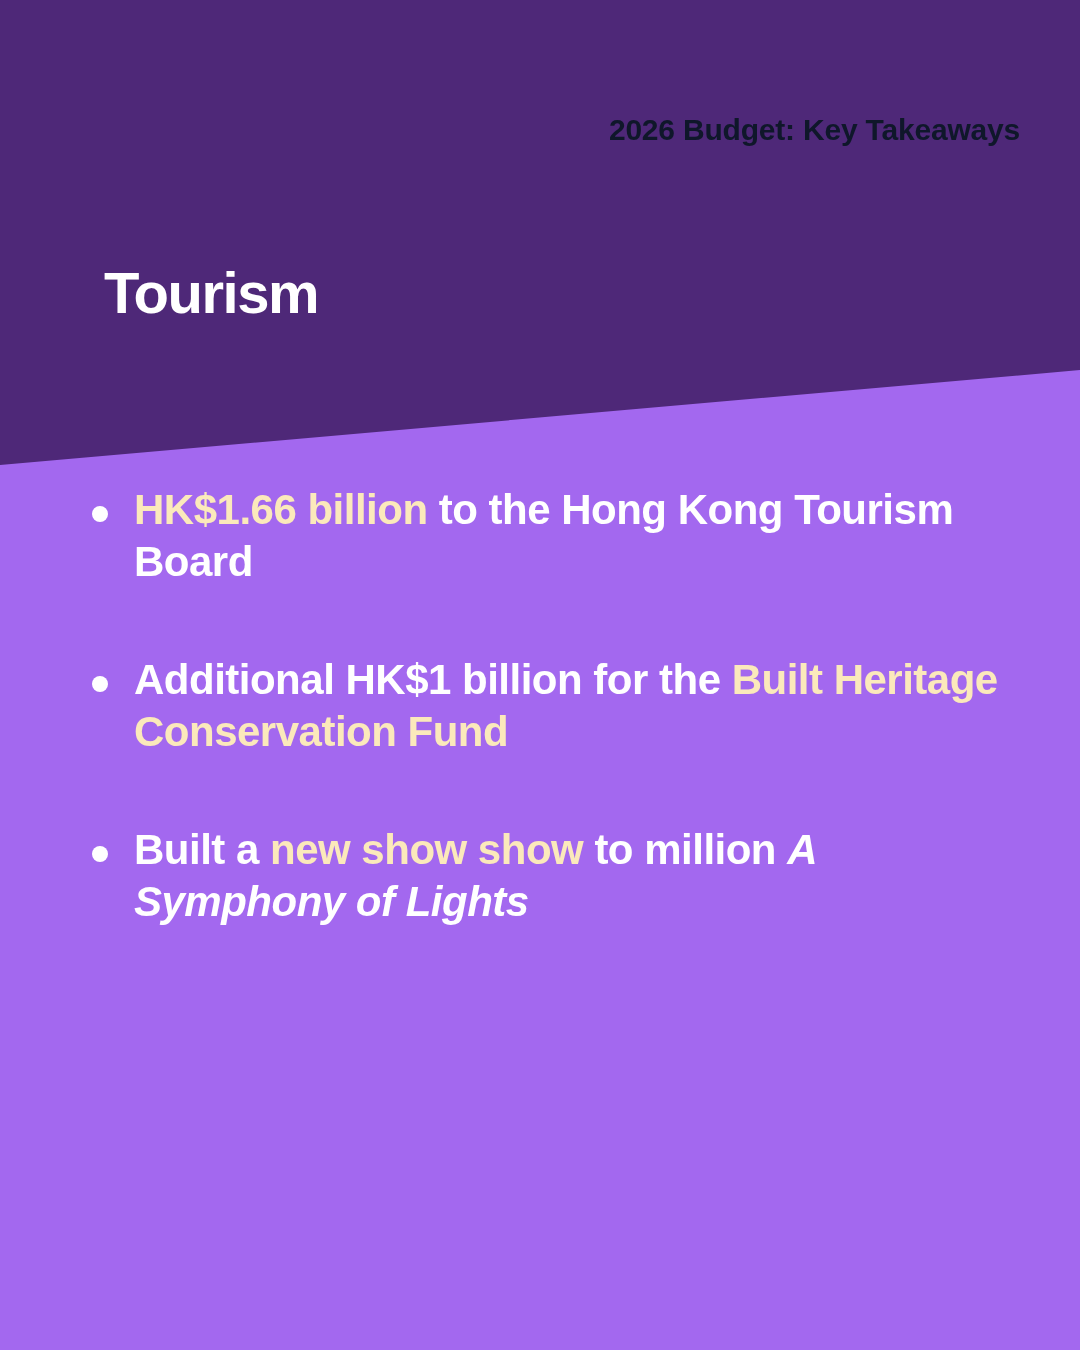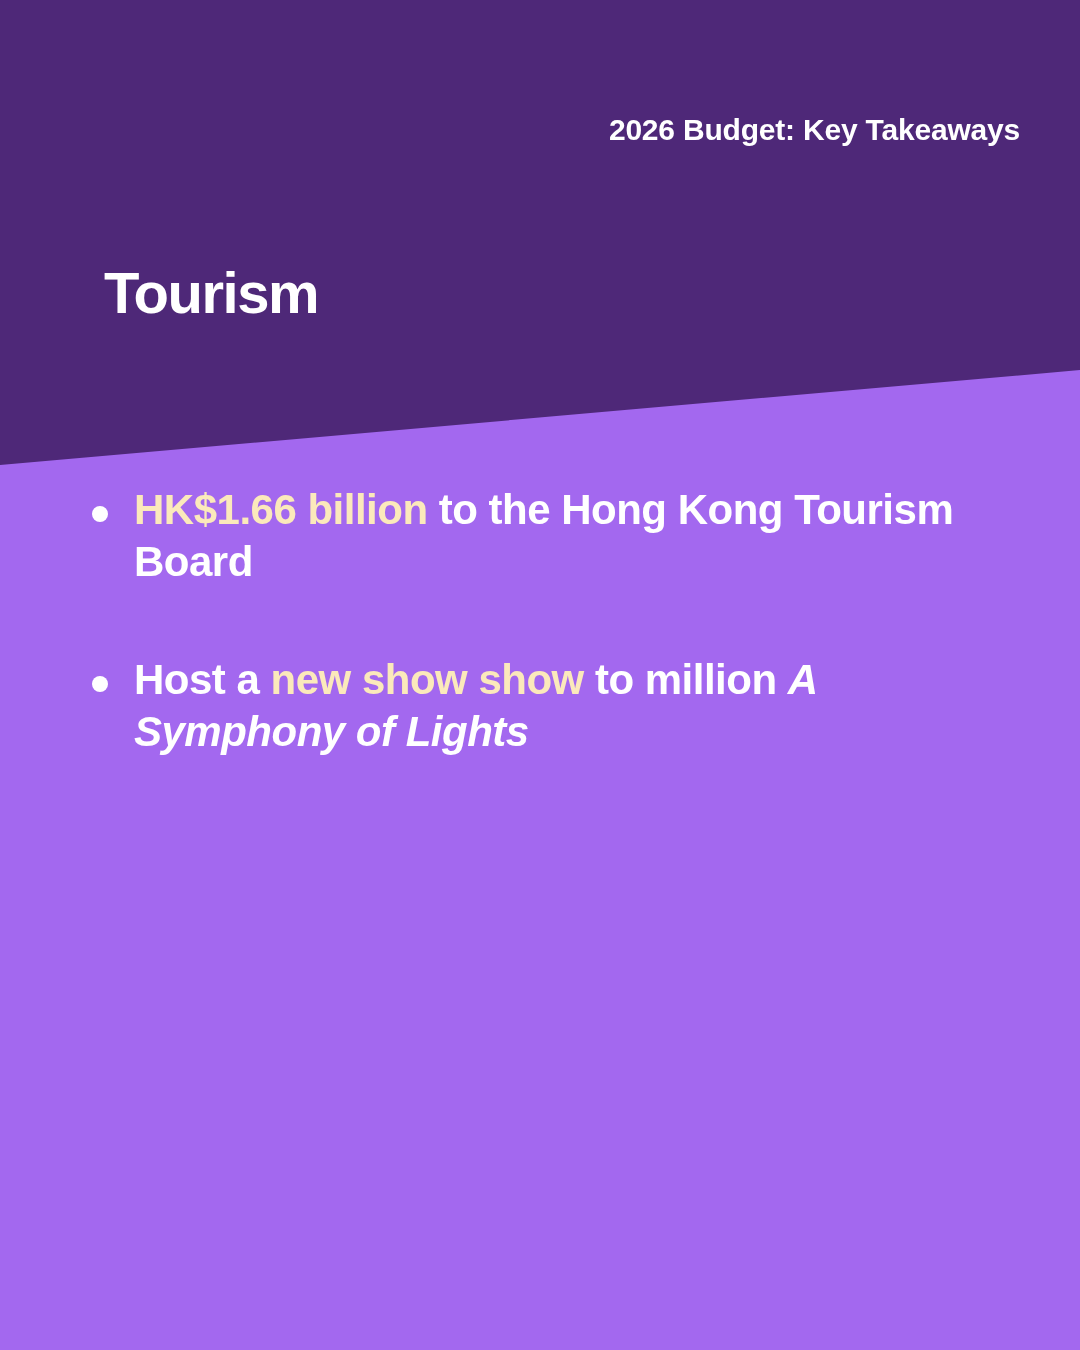--- a/index.html
+++ b/index.html
@@ -90,21 +90,21 @@
     font-size: 30px;
     letter-spacing: 1px;
     color: #7d5aa6;
   }
 
   
   .header-title {
     position: absolute;
     top: 113px;
     right: 60px;
-    color: #ffffff;
+    color: #0f172a;
     font-size: 30px;
     font-weight: bold;
     letter-spacing: -0.2px;
     z-index: 3;
   }
 
   
   .section-heading {
     position: absolute;
     top: 252px;
@@ -167,15 +167,19 @@
 
 <h1 class="section-heading">Tourism</h1>
 
 <div class="bullets">
     <div class="bullet-item">
       <span class="bullet-dot"></span>
       <div class="bullet-text"><span class="hl">HK$1.66 billion</span><span> to the Hong Kong Tourism Board</span></div>
     </div>
     <div class="bullet-item">
       <span class="bullet-dot"></span>
-      <div class="bullet-text"><span>Host a </span><span class="hl">new show show</span><span> to million </span><span class="it">A Symphony of Lights</span></div>
+      <div class="bullet-text"><span>Additional HK$1 billion for the </span><span class="hl">Built Heritage Conservation Fund</span></div>
+    </div>
+    <div class="bullet-item">
+      <span class="bullet-dot"></span>
+      <div class="bullet-text"><span>Built a </span><span class="hl">new show show</span><span> to million </span><span class="it">A Symphony of Lights</span></div>
     </div>
   </div>
 
 </body></html>

